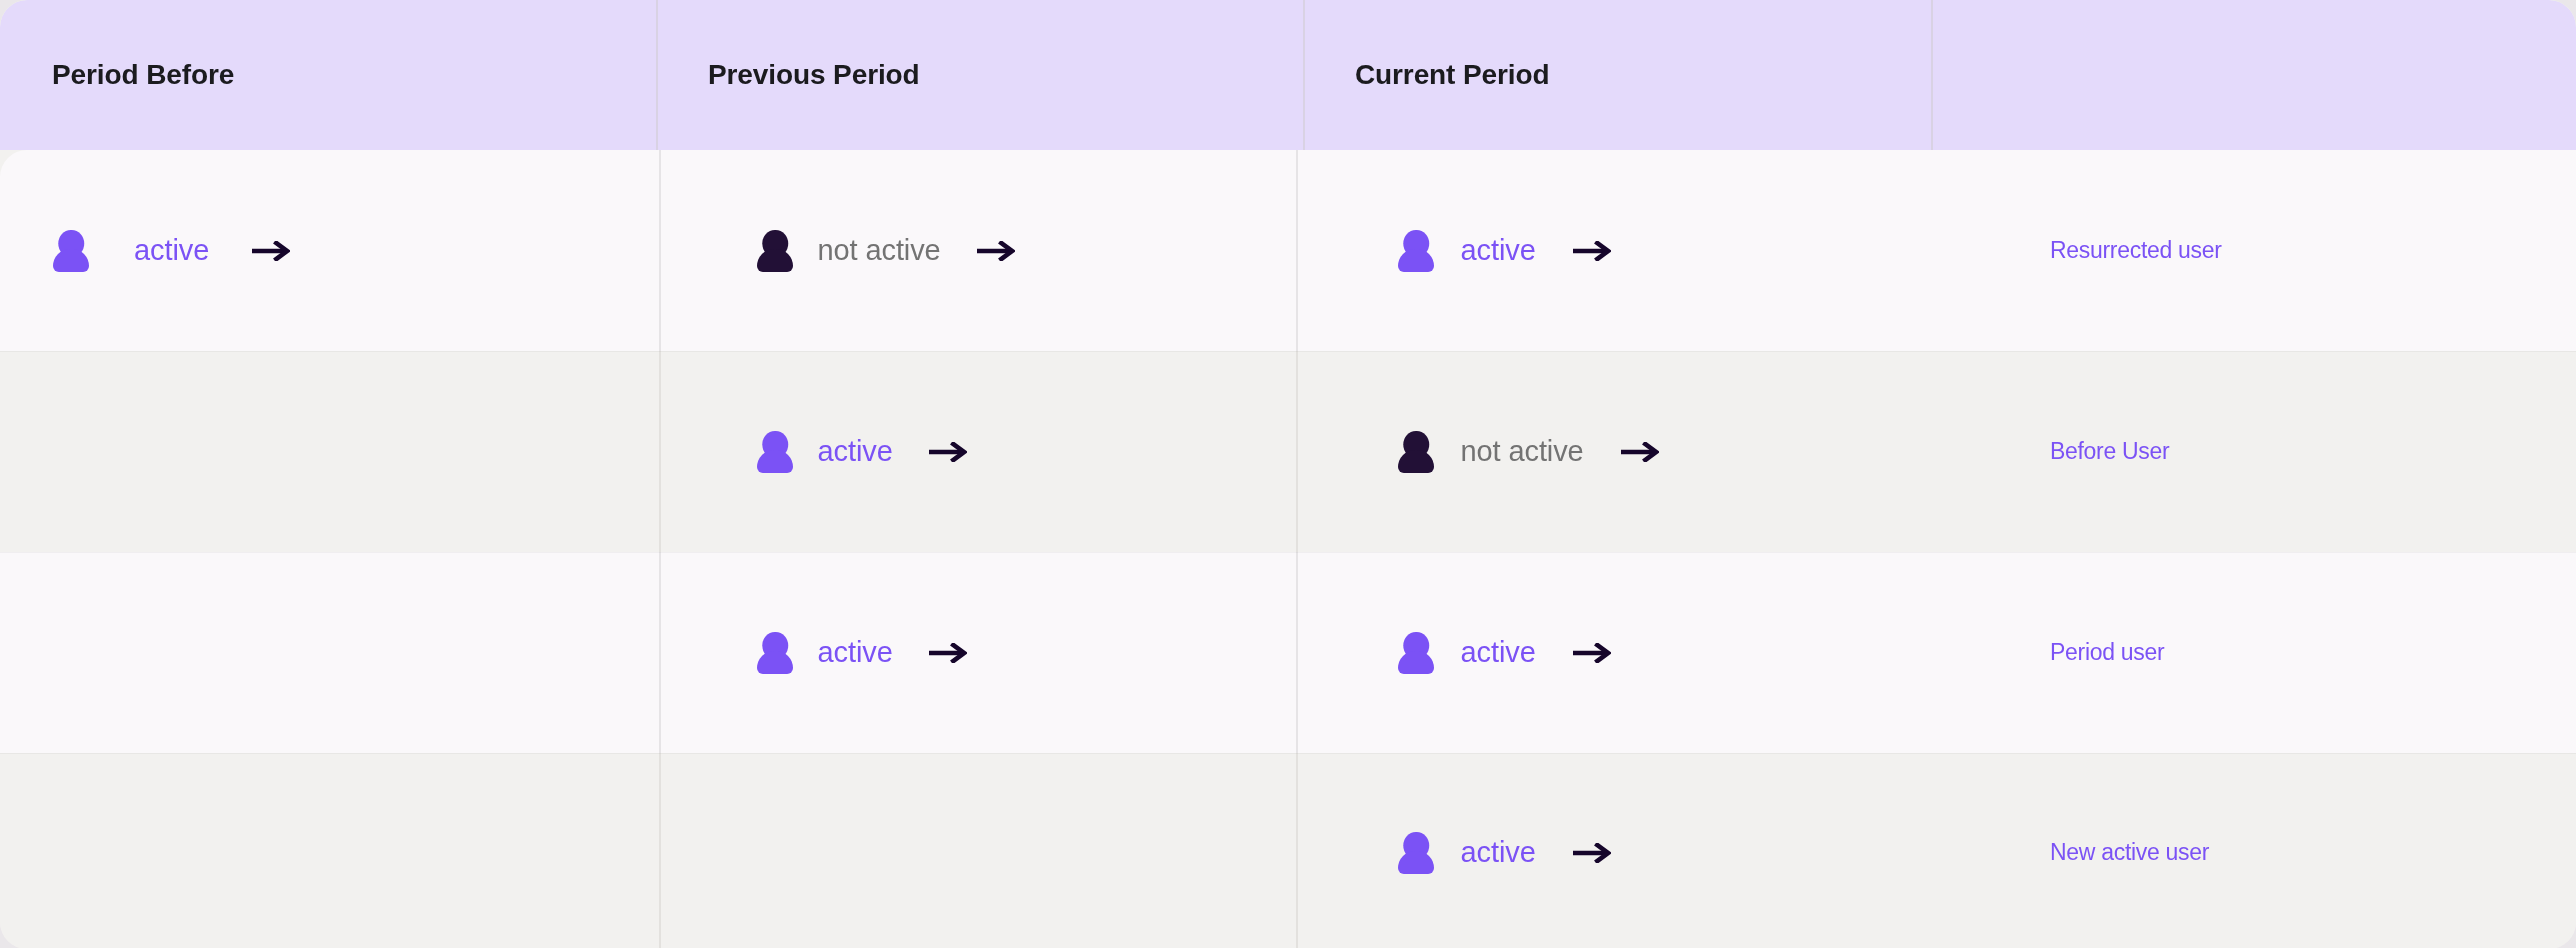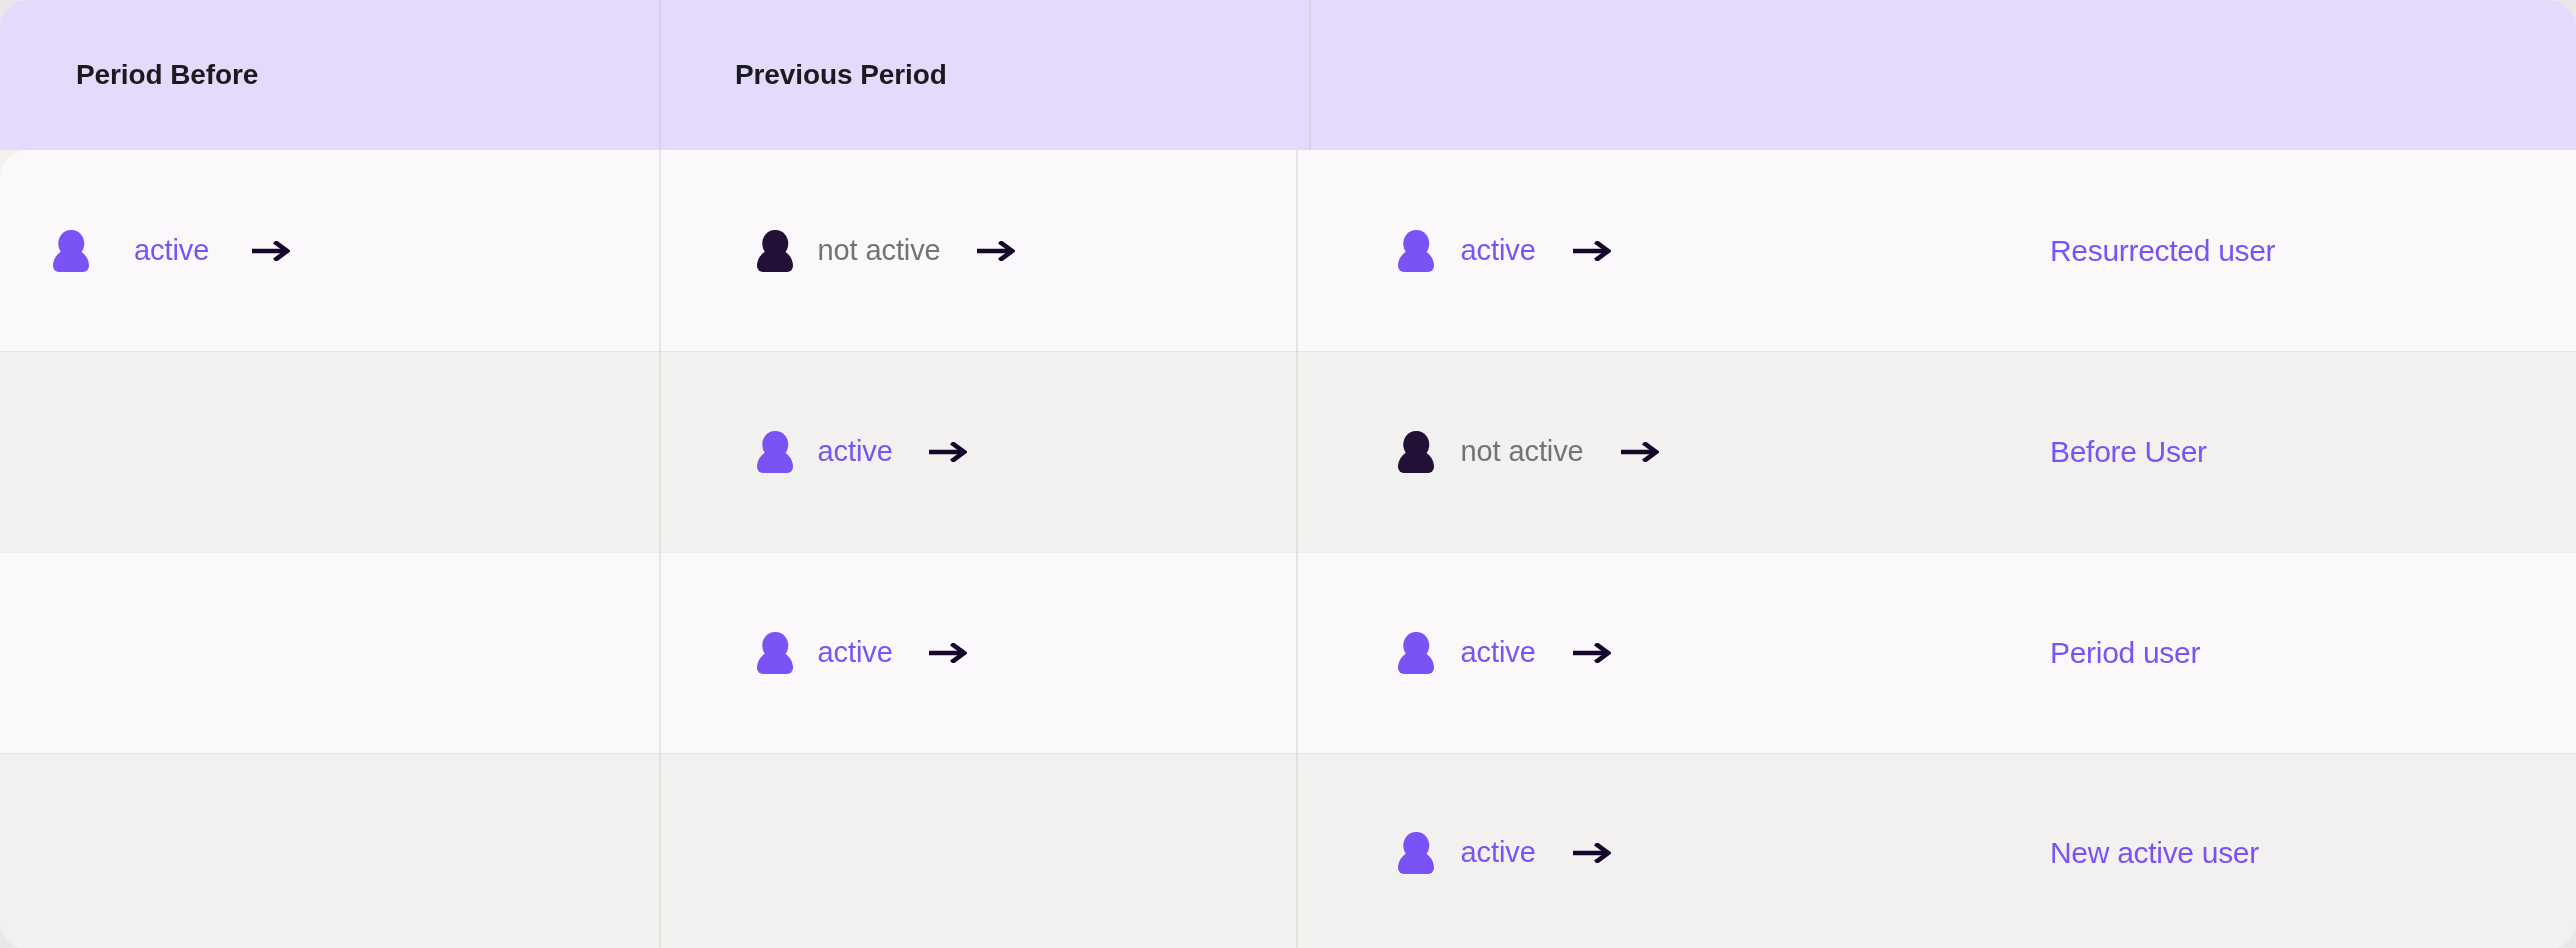--- a/index.html
+++ b/index.html
@@ -23,21 +23,21 @@
     width:2576px;height:150px;
     background:#E4DAFB;
     display:flex;
     border-top-left-radius:27px;
     border-top-right-radius:27px;
   }
   .th{
     position:relative;
     display:flex;align-items:center;
     box-sizing:border-box;
-    padding-left:76px;
+    padding-left:52px;
     font-size:28px;
     font-weight:700;
     color:#1B1B1F;
     letter-spacing:-0.1px;
   }
   .th + .th::before{
     content:"";position:absolute;left:0;top:0;bottom:0;width:2px;
     background:#D9D2E4;
   }
   .th.c1{width:659px;}
@@ -117,21 +117,21 @@
   .state-label.dark{color:#737373;}
 
   .arrow{
     flex:0 0 auto;
     color:#16062B;
     display:flex;align-items:center;
   }
   .arrow svg{display:block;}
 
   .outcome{
-    font-size:30px;
+    font-size:23px;
     color:#7B52F5;
     letter-spacing:-0.3px;
     white-space:nowrap;
   }
 
   
   .c1 .gap-a{width:44px;}
   .c1 .gap-b{width:43px;}
   .c2 .gap-a{width:23.5px;}
   .c2 .gap-b{width:36px;}
@@ -147,20 +147,23 @@
 
 <div class="board">
 
   <div class="thead">
     <div class="th c1">
       <span>Period Before</span>
     </div>
     <div class="th c2">
       <span>Previous Period</span>
     </div>
+    <div class="th c3">
+      <span>Current Period</span>
+    </div>
     <div class="th c4">
       <span></span>
     </div>
   </div>
 
   <div class="tbody">
 
     <div class="row odd r1">
 
       <div class="td c1">

